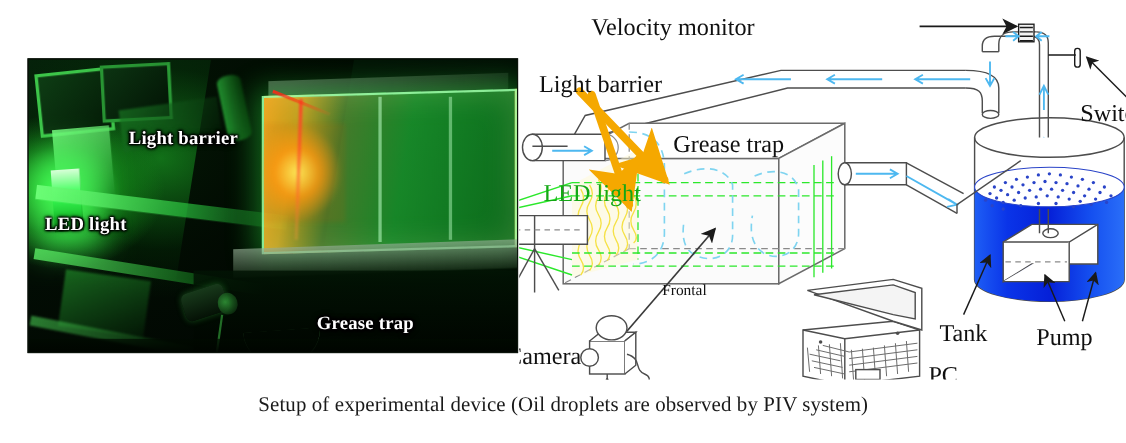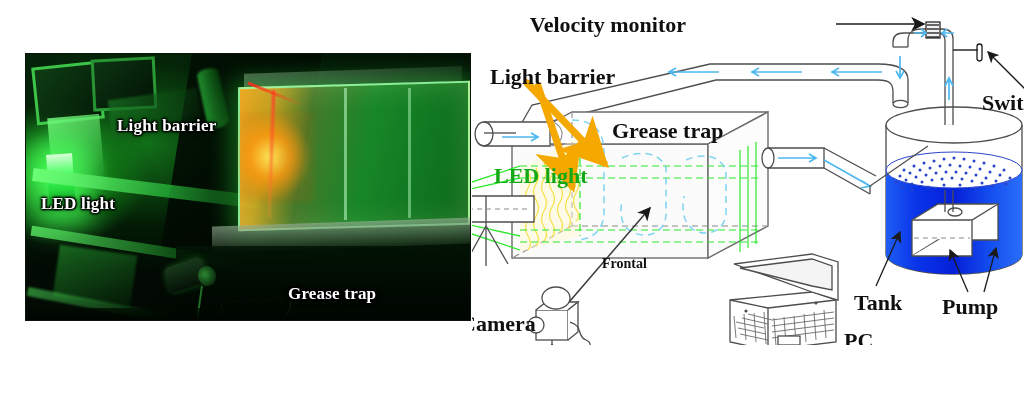--- a/index.html
+++ b/index.html
@@ -205,21 +205,20 @@
   .lbl-led-light     { left: 15px; top: 140px; font-size: 17px; }
   .lbl-grease-trap   { left: 262px; top: 230px; font-size: 17px; }
 
   
   .diagram {
     position: absolute;
     left: 472px;
     top: 0;
     width: 552px;
     height: 345px;
-    font-weight: bold;
   }
   .diagram svg { display: block; }
   .dg-text {
     font-family: "Liberation Serif", serif;
     fill: #101010;
   }
   .dg-text-green { fill: #13a814; }
 
   
   .caption {
@@ -582,14 +581,15 @@
       <text class="dg-text dg-text-green" x="22" y="183" font-size="22">LED light</text>
       <text class="dg-text" x="140" y="138" font-size="22">Grease trap</text>
       <text class="dg-text" x="130" y="268" font-size="14">Frontal</text>
       <text class="dg-text" x="-12" y="331" font-size="22">Camera</text>
       <text class="dg-text" x="372" y="348" font-size="22">PC</text>
       <text class="dg-text" x="382" y="310" font-size="22">Tank</text>
       <text class="dg-text" x="470" y="314" font-size="22">Pump</text>
     </svg>
   </div>
 
+  <div class="caption">Setup of experimental device (Oil droplets are observed by PIV system)</div>
 
 </div>
 
 </body></html>

